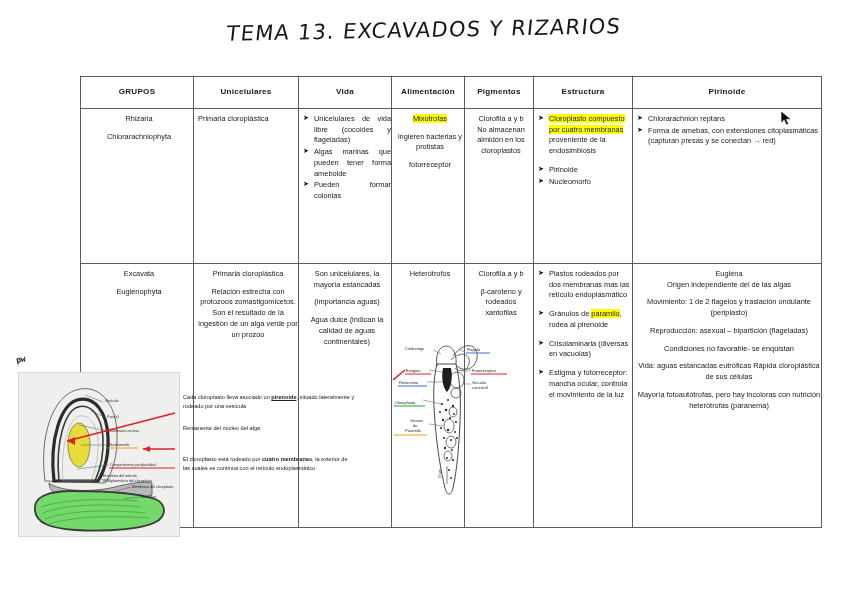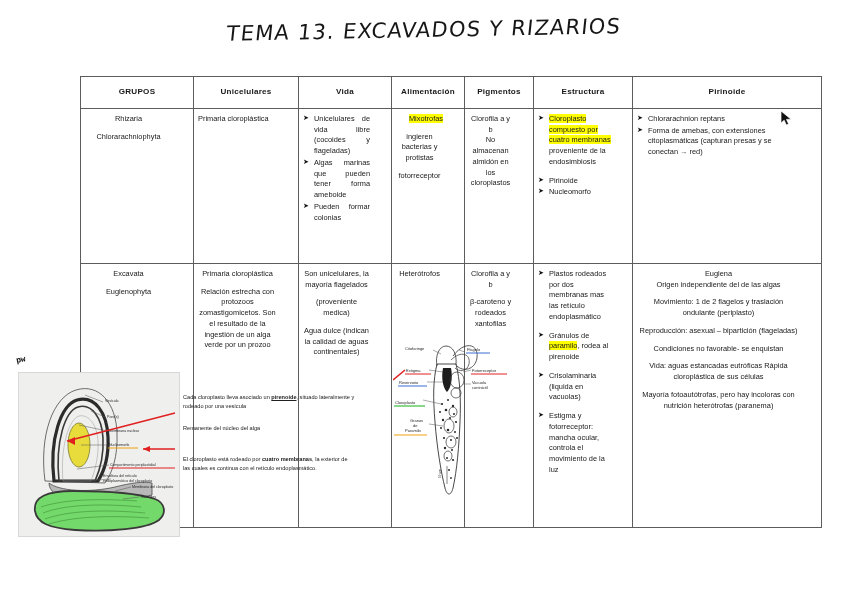--- a/index.html
+++ b/index.html
@@ -30,21 +30,21 @@
     position:absolute;
     left:72px;top:76px;
     width:706px;
     border-collapse:collapse;
     table-layout:fixed;
     margin-left:8px;
   }
   .tbl td,.tbl th{
     border:1px solid #5c5c5c;
     vertical-align:top;
-    padding:5px 21px 6px 4px;
+    padding:5px 0 6px 4px;
     font-size:7.4px;
     line-height:1.45;
     color:#181818;
   }
   .tbl th{
     text-align:center;
     font-weight:bold;
     font-size:8.1px;
     padding:6px 2px 7px 2px;
     letter-spacing:.25px;
@@ -125,21 +125,21 @@
         <div>Primaria cloroplástica</div>
       </td>
       <td>
         <ul class="bl">
           <li class="just"><span class="mk">➤</span><span>Unicelulares de vida libre (cocoides y flageladas)</span></li>
           <li class="just"><span class="mk">➤</span><span>Algas marinas que pueden tener forma ameboide</span></li>
           <li class="just"><span class="mk">➤</span><span>Pueden formar colonias</span></li>
         </ul>
       </td>
       <td class="ctr">
-        <div style="text-align:right"><span class="hl">Mixotrofas</span></div>
+        <div style="text-align:center"><span class="hl">Mixotrofas</span></div>
         <div class="sp"></div>
         <div>ingieren bacterias y protistas</div>
         <div class="sp"></div>
         <div>fotorreceptor</div>
       </td>
       <td class="ctr">
         <div style="white-space:pre-line">Clorofila a y b
 No almacenan almidón en los cloroplastos</div>
       </td>
       <td>
@@ -162,39 +162,39 @@
         <div>Excavata</div>
         <div class="sp"></div>
         <div class="ital">Euglenophyta</div>
       </td>
       <td class="ctr">
         <div>Primaria cloroplástica</div>
         <div class="sp"></div>
         <div>Relación estrecha con protozoos zomastigomicetos. Son el resultado de la ingestión de un alga verde por un prozoo</div>
       </td>
       <td class="ctr">
-        <div>Son unicelulares, la mayoría flagelados</div>
-        <div class="sp"></div>
-        <div>(proveniente medica)</div>
+        <div>Son unicelulares, la mayoría estancadas</div>
+        <div class="sp"></div>
+        <div>(importancia aguas)</div>
         <div class="sp"></div>
         <div>Agua dulce (indican la calidad de aguas continentales)</div>
       </td>
       <td class="ctr">
         <div>Heterótrofos</div>
       </td>
       <td class="ctr">
         <div>Clorofila a y b</div>
         <div class="sp"></div>
         <div>β-caroteno y rodeados xantofilas</div>
       </td>
       <td>
         <ul class="bl">
           <li><span class="mk">➤</span><span>Plastos rodeados por dos membranas mas las retículo endoplasmático</span></li>
           <li class="gap"><span class="mk">➤</span><span>Gránulos de <span class="hl">paramilo</span>, rodea al pirenoide</span></li>
-          <li class="gap"><span class="mk">➤</span><span>Crisolaminaria (liquida en vacuolas)</span></li>
+          <li class="gap"><span class="mk">➤</span><span>Crisolaminaria (diversas en vacuolas)</span></li>
           <li class="gap"><span class="mk">➤</span><span>Estigma y fotorreceptor: mancha ocular, controla el movimiento de la luz</span></li>
         </ul>
       </td>
       <td class="ctr">
         <div class="ital">Euglena</div>
         <div>Origen independiente del de las algas</div>
         <div class="sp"></div>
         <div>Movimiento: 1 de 2 flagelos y traslación ondulante (periplasto)</div>
         <div class="sp"></div>
         <div>Reproducción: asexual – bipartición (flageladas)</div>

